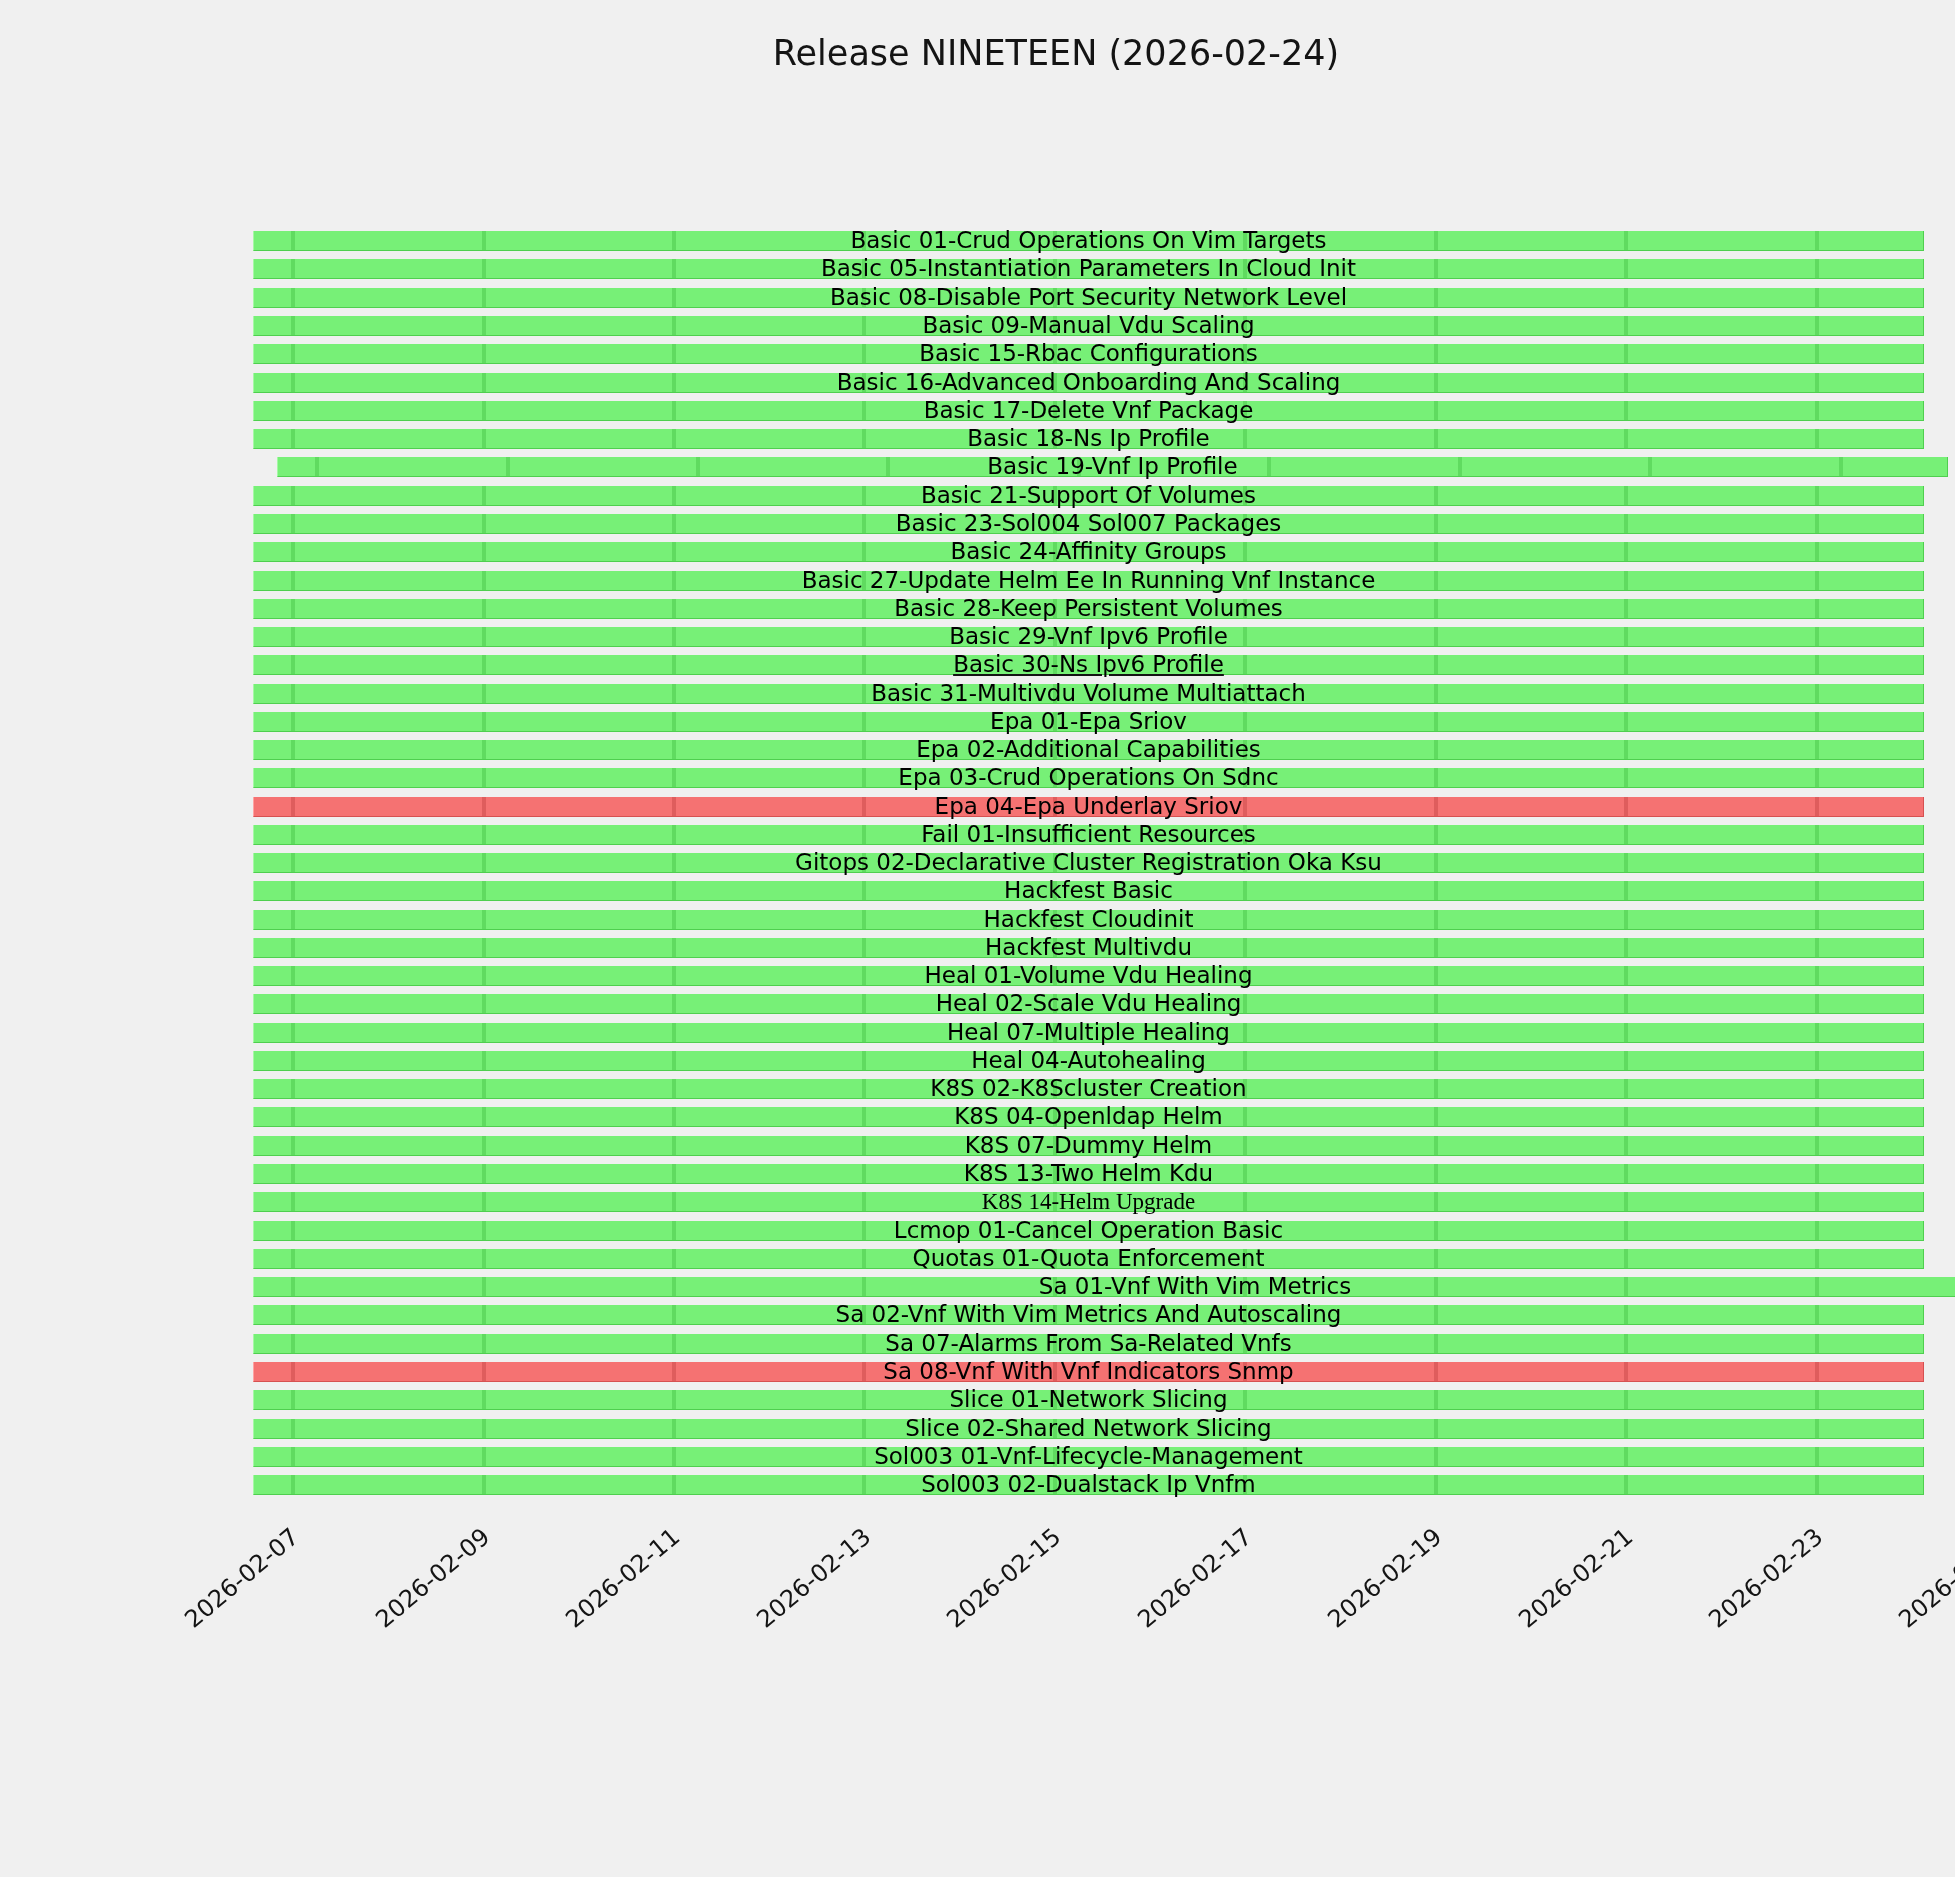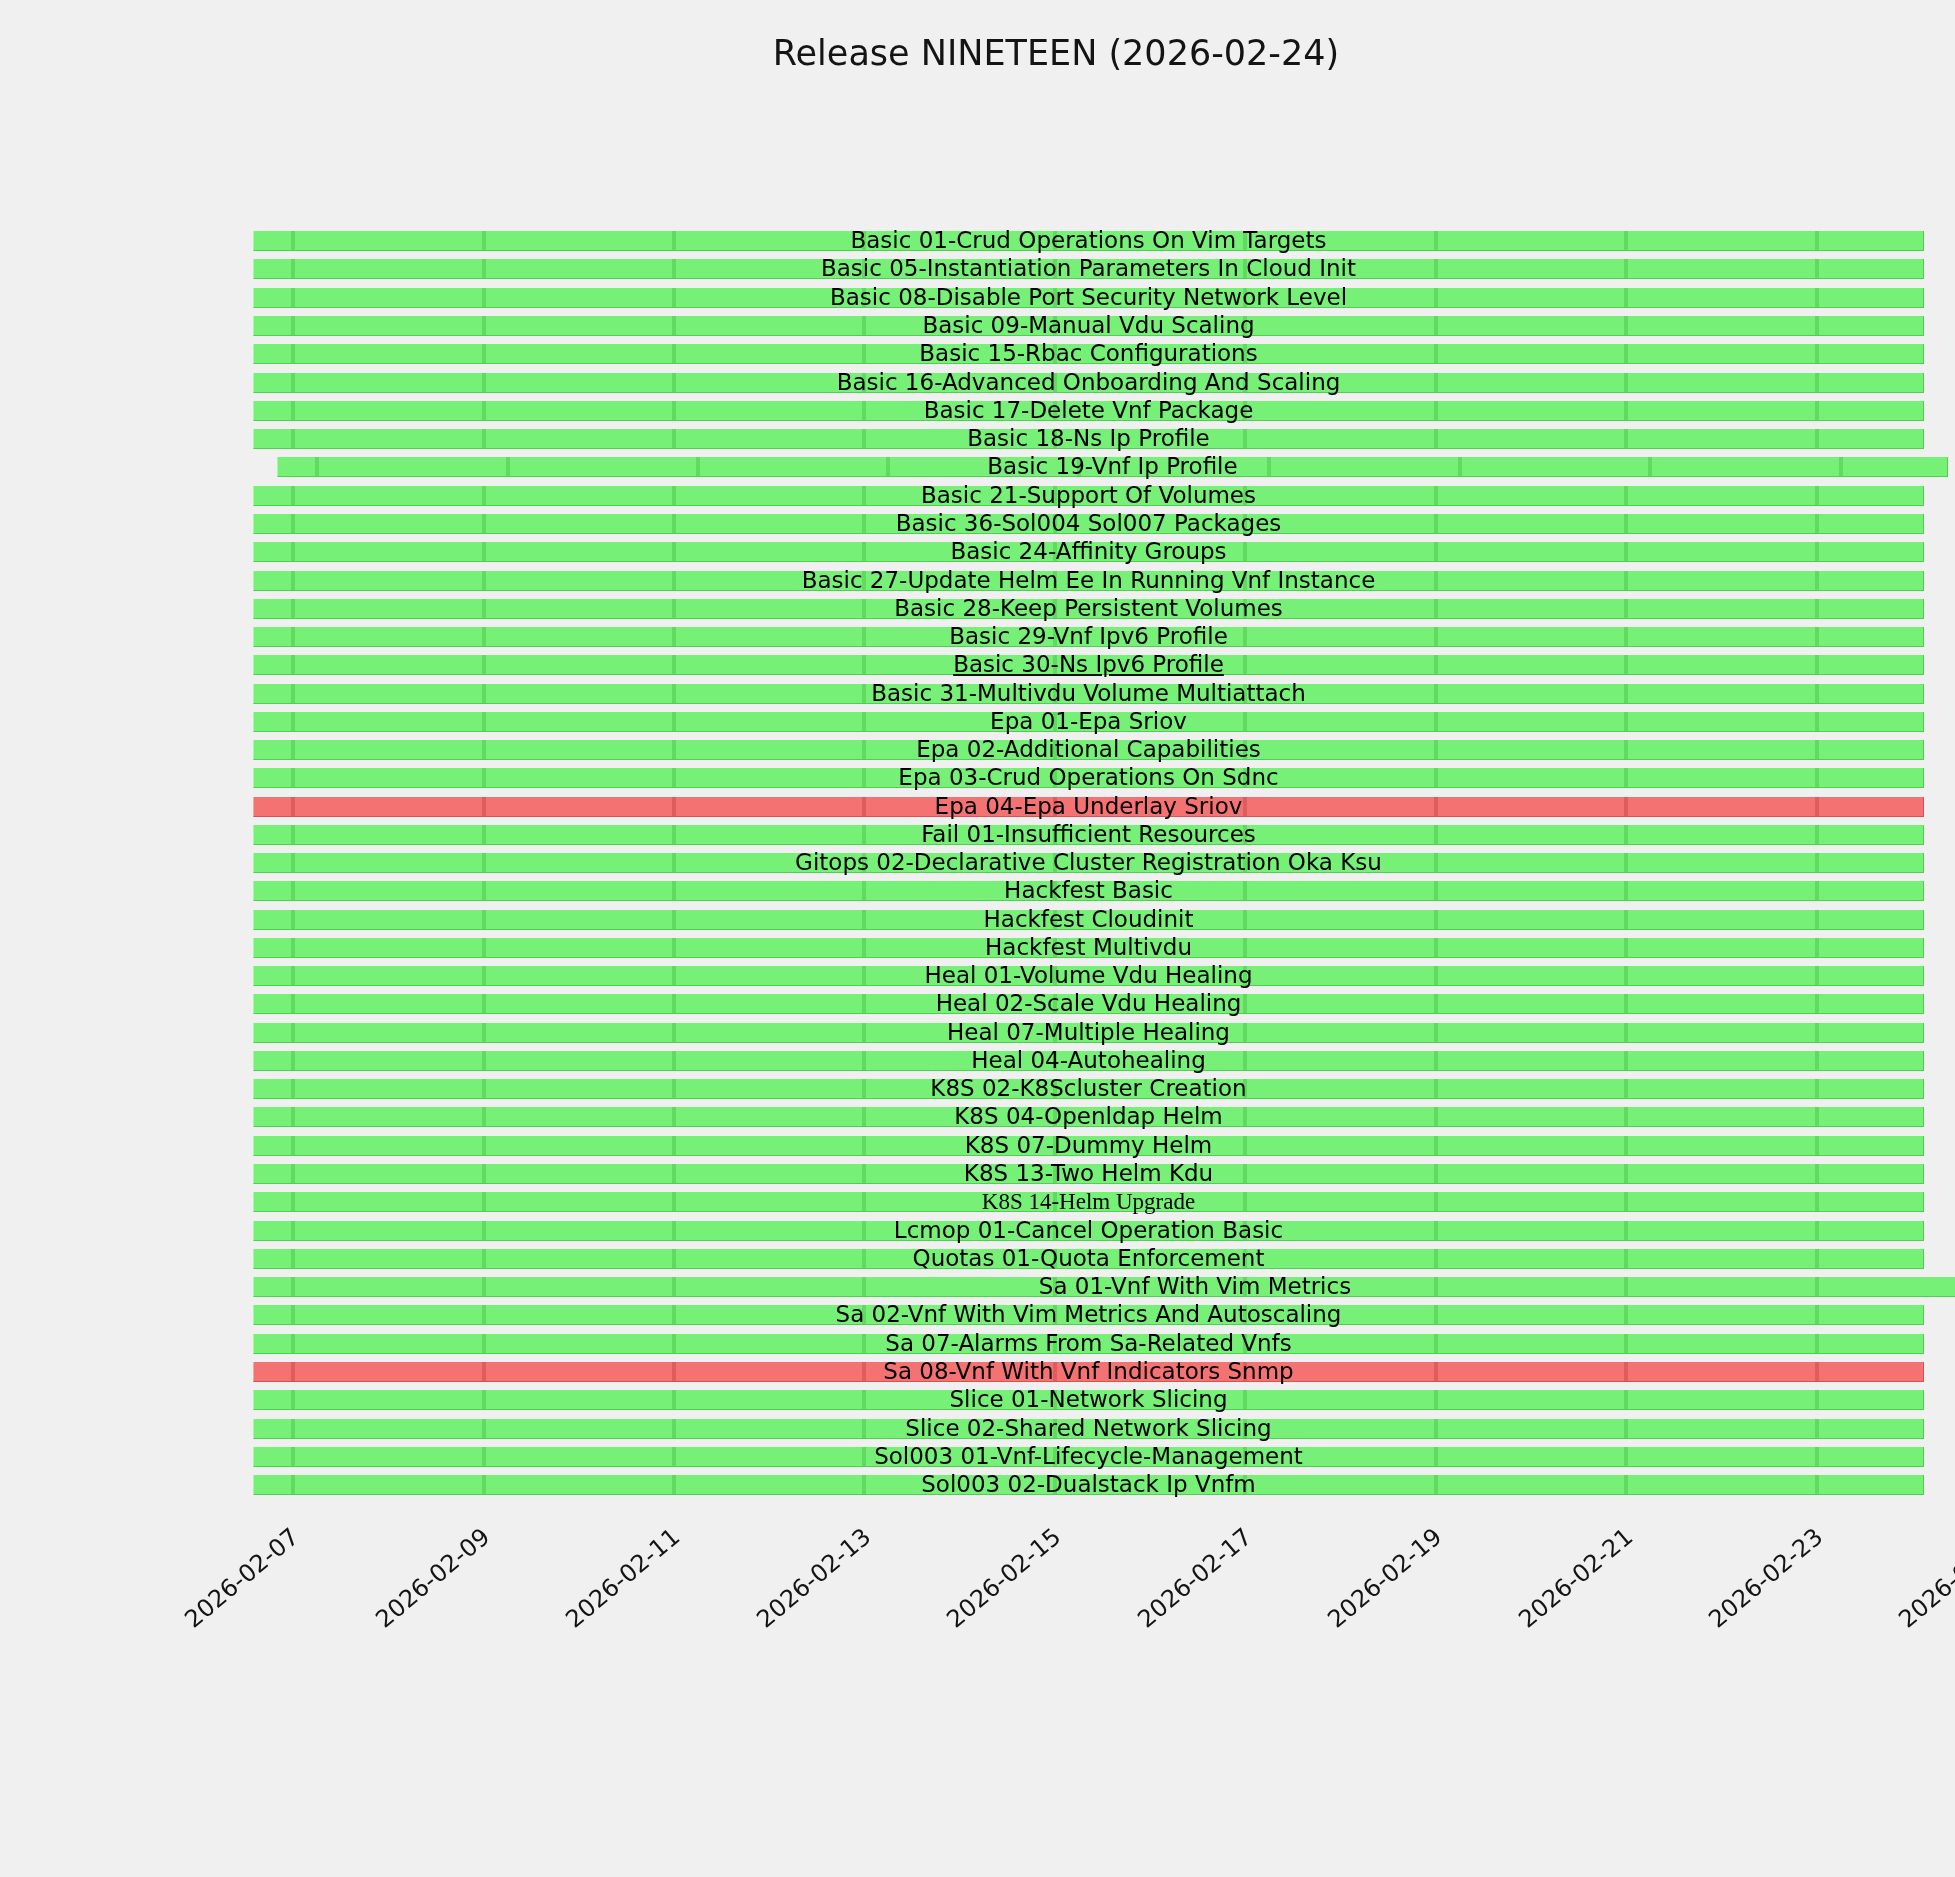--- a/index.html
+++ b/index.html
@@ -183,21 +183,21 @@
         <div class="bar passed" style="top: 514px; left: 253px; width: 1671px;">
           <div class="stripe" style="left: 37px;"></div>
           <div class="stripe" style="left: 228px;"></div>
           <div class="stripe" style="left: 418px;"></div>
           <div class="stripe" style="left: 608px;"></div>
           <div class="stripe" style="left: 799px;"></div>
           <div class="stripe" style="left: 989px;"></div>
           <div class="stripe" style="left: 1180px;"></div>
           <div class="stripe" style="left: 1370px;"></div>
           <div class="stripe" style="left: 1561px;"></div>
-          <span class="task-label">Basic 36-Sol004 Sol007 Packages</span>
+          <span class="task-label">Basic 23-Sol004 Sol007 Packages</span>
         </div>
         <div class="bar passed" style="top: 542px; left: 253px; width: 1671px;">
           <div class="stripe" style="left: 37px;"></div>
           <div class="stripe" style="left: 228px;"></div>
           <div class="stripe" style="left: 418px;"></div>
           <div class="stripe" style="left: 608px;"></div>
           <div class="stripe" style="left: 799px;"></div>
           <div class="stripe" style="left: 989px;"></div>
           <div class="stripe" style="left: 1180px;"></div>
           <div class="stripe" style="left: 1370px;"></div>

